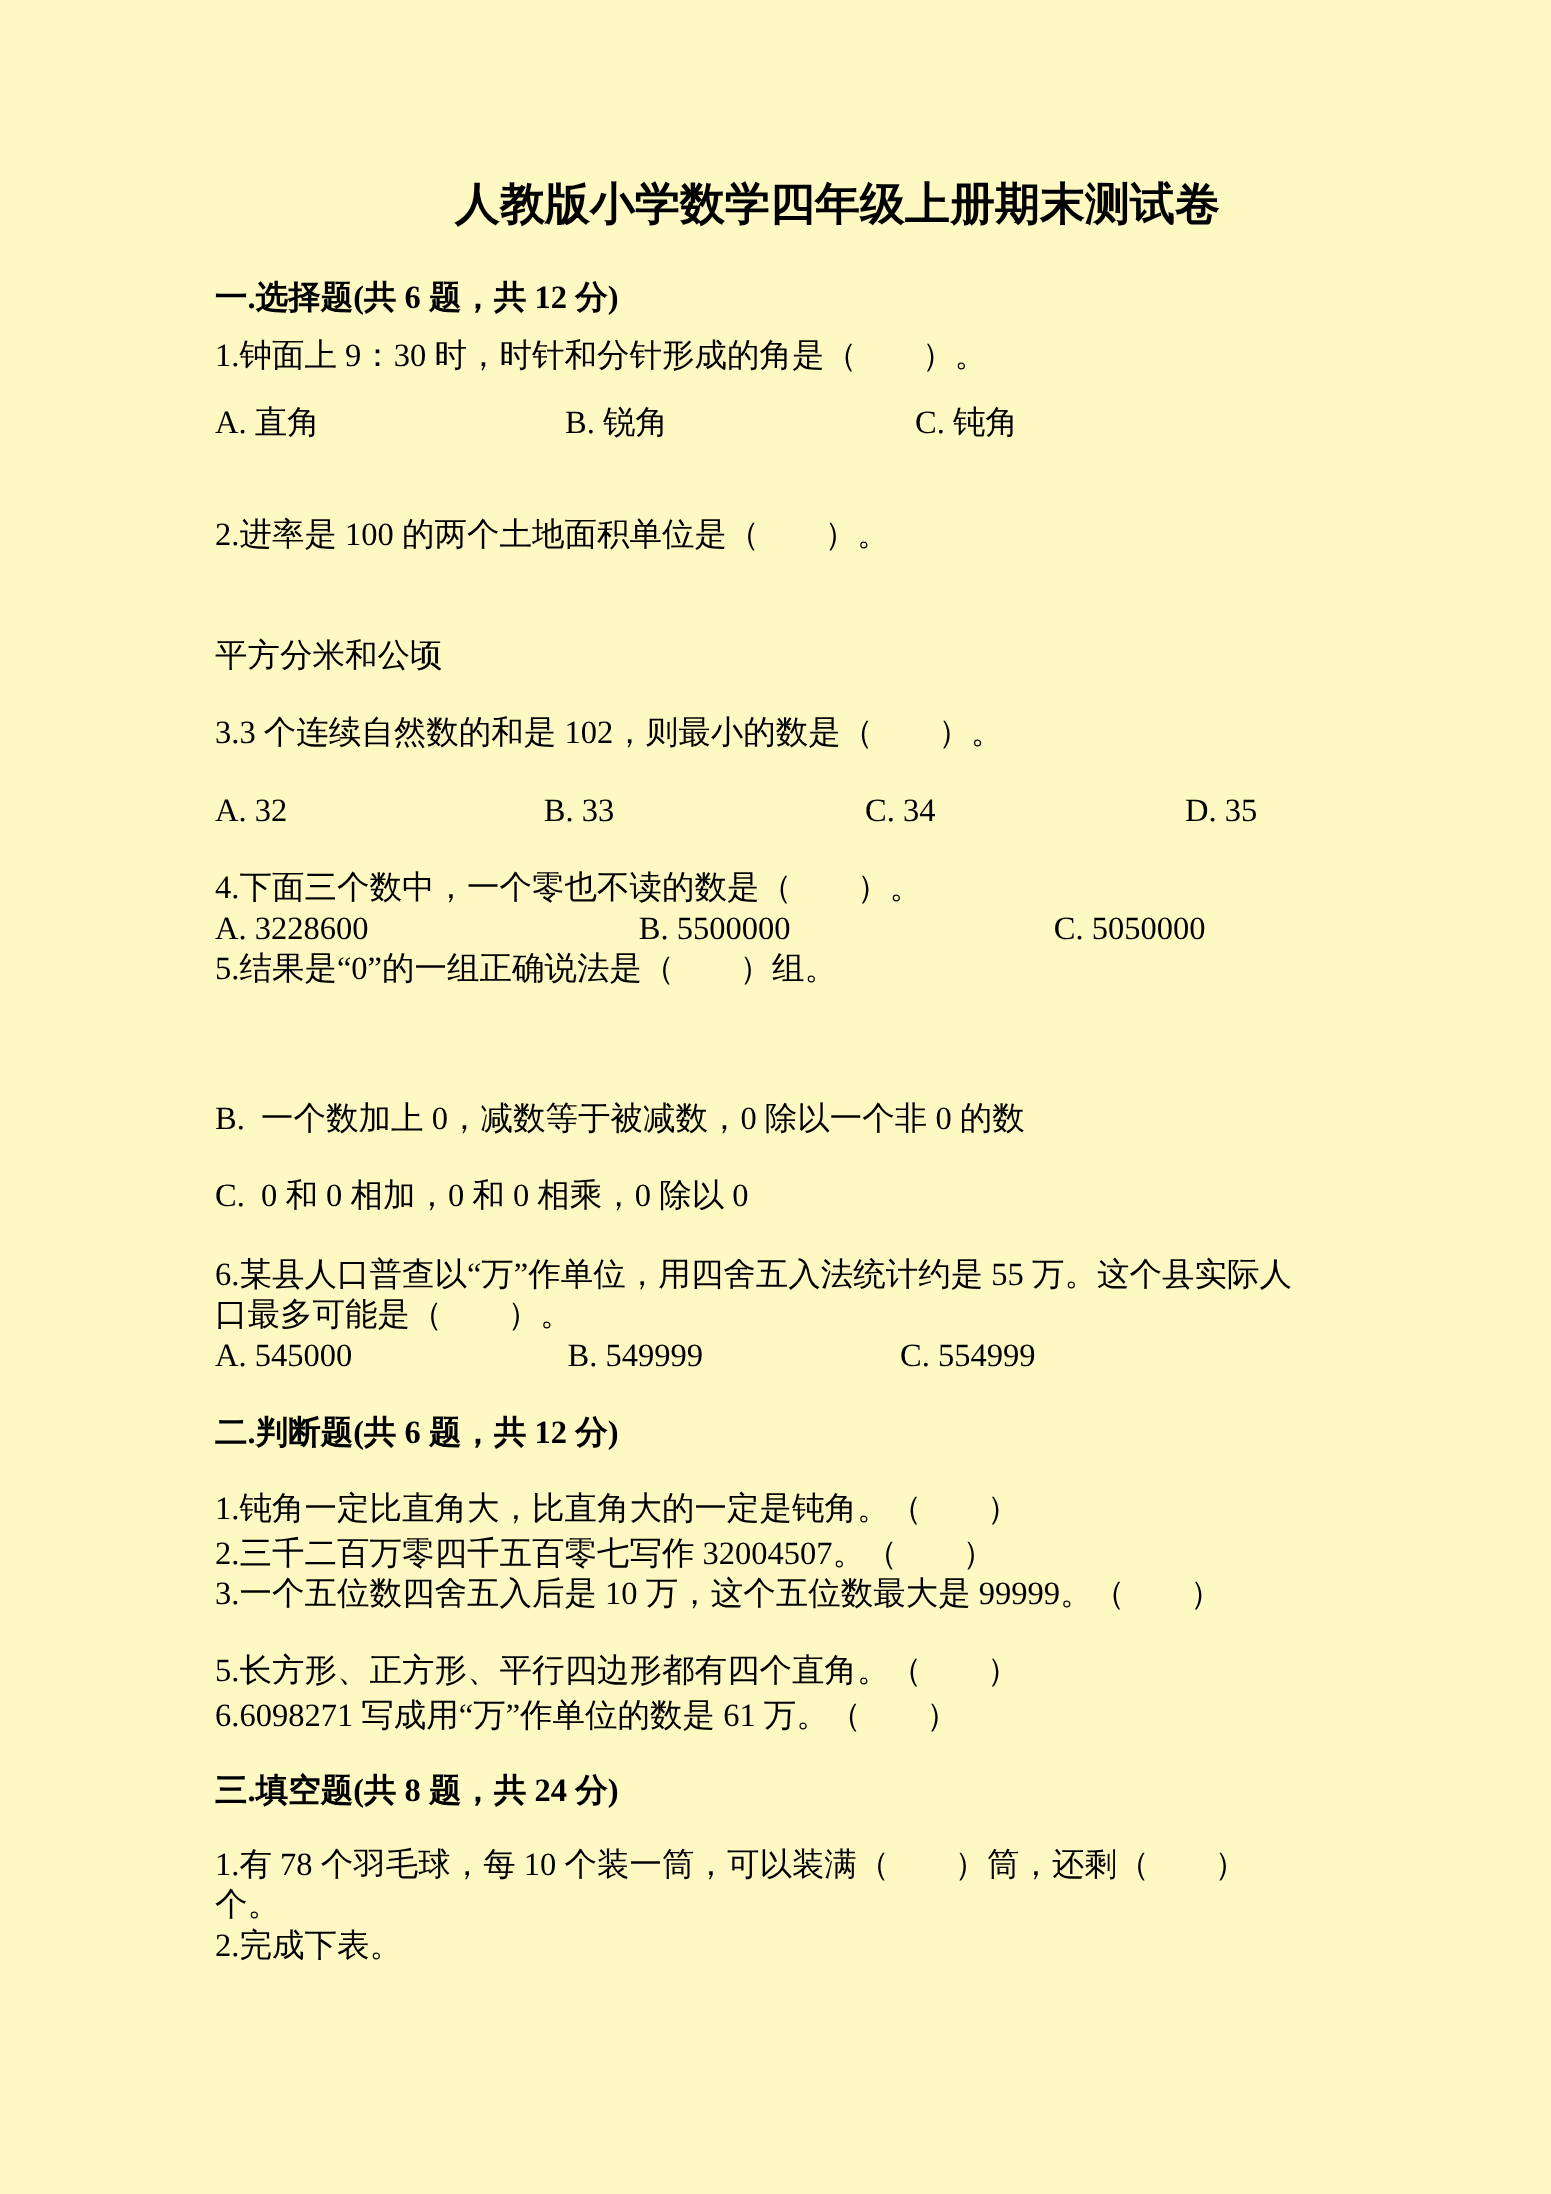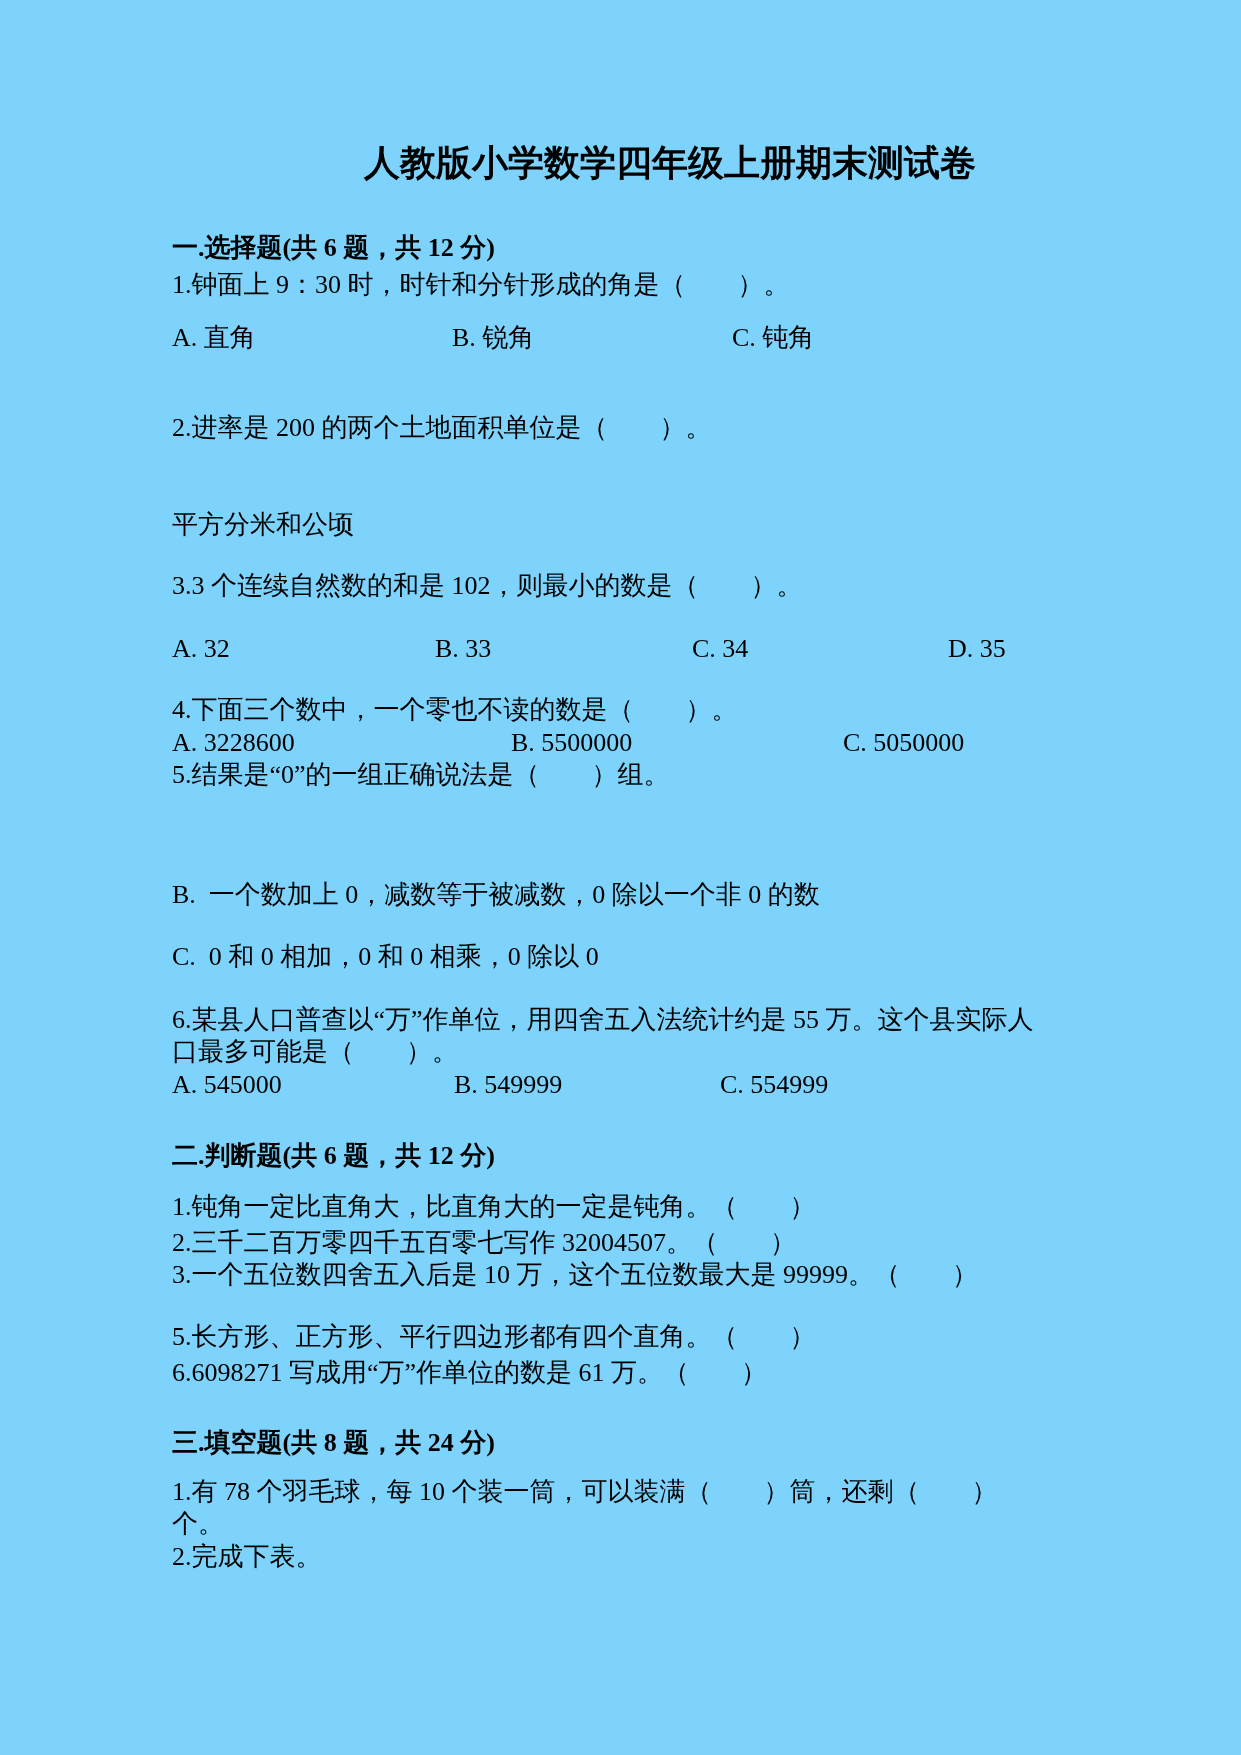--- a/index.html
+++ b/index.html
@@ -1,20 +1,20 @@
 <!DOCTYPE html>
 <html lang="zh"><head>
 <meta charset="utf-8">
 <style>
   html,body{margin:0;padding:0;background:#ffffff;}
   .page{
     position:relative;
     width:1241px;
     height:1755px;
-    background:#7dd3fc;
+    background:#fef9c3;
     color:#000000;
     font-family:"Liberation Serif","DejaVu Serif",serif;
     overflow:hidden;
   }
   .line{
     position:absolute;
     left:172px;
     width:900px;
     margin:0;
     font-size:26px;
@@ -28,21 +28,20 @@
     width:900px;
     margin:0;
     text-align:center;
     font-size:36px;
     line-height:50px;
     font-weight:700;
     white-space:pre;
   }
   .section-heading{
     font-weight:700;
-    margin-top:10px;
   }
   .opts{
     height:32px;
   }
   .opt{
     position:absolute;
     top:0;
     white-space:pre;
   }
 </style>
@@ -55,21 +54,21 @@
 
   <h2 class="line section-heading" style="top:222px">一.选择题(共 6 题，共 12 分)</h2>
 
   <p class="line" style="top:269px">1.钟面上 9：30 时，时针和分针形成的角是（　　）。</p>
   <div class="line opts" style="top:322px">
     <span class="opt" style="left:0px">A. 直角</span>
     <span class="opt" style="left:280px">B. 锐角</span>
     <span class="opt" style="left:560px">C. 钝角</span>
   </div>
 
-  <p class="line" style="top:412px">2.进率是 200 的两个土地面积单位是（　　）。</p>
+  <p class="line" style="top:412px">2.进率是 100 的两个土地面积单位是（　　）。</p>
   <p class="line" style="top:509px">平方分米和公顷</p>
 
   <p class="line" style="top:570px">3.3 个连续自然数的和是 102，则最小的数是（　　）。</p>
   <div class="line opts" style="top:633px">
     <span class="opt" style="left:0px">A. 32</span>
     <span class="opt" style="left:263px">B. 33</span>
     <span class="opt" style="left:520px">C. 34</span>
     <span class="opt" style="left:776px">D. 35</span>
   </div>
 

